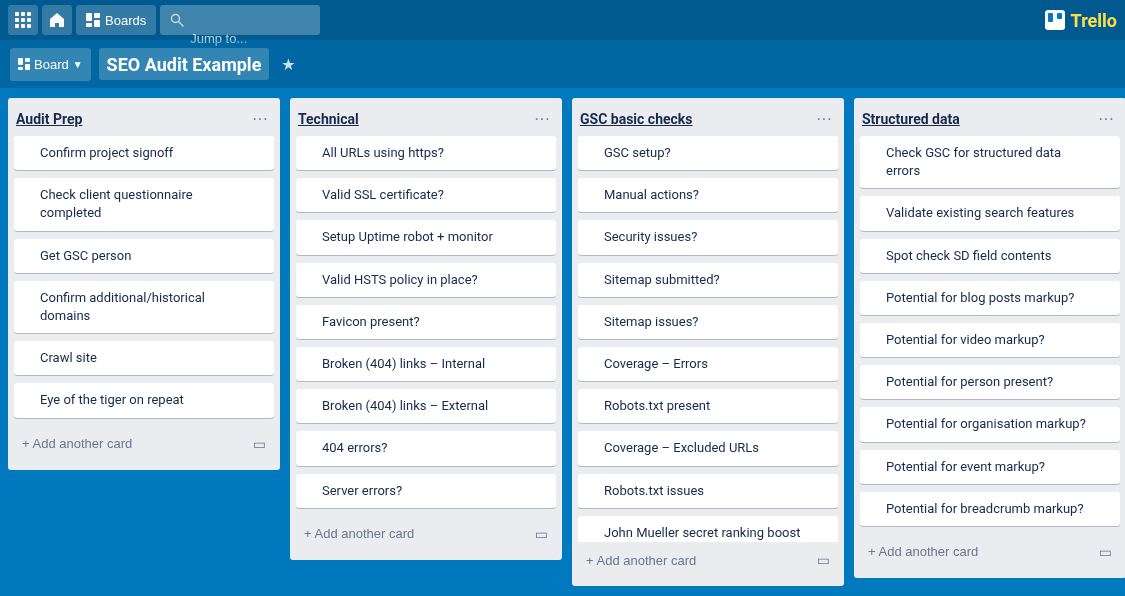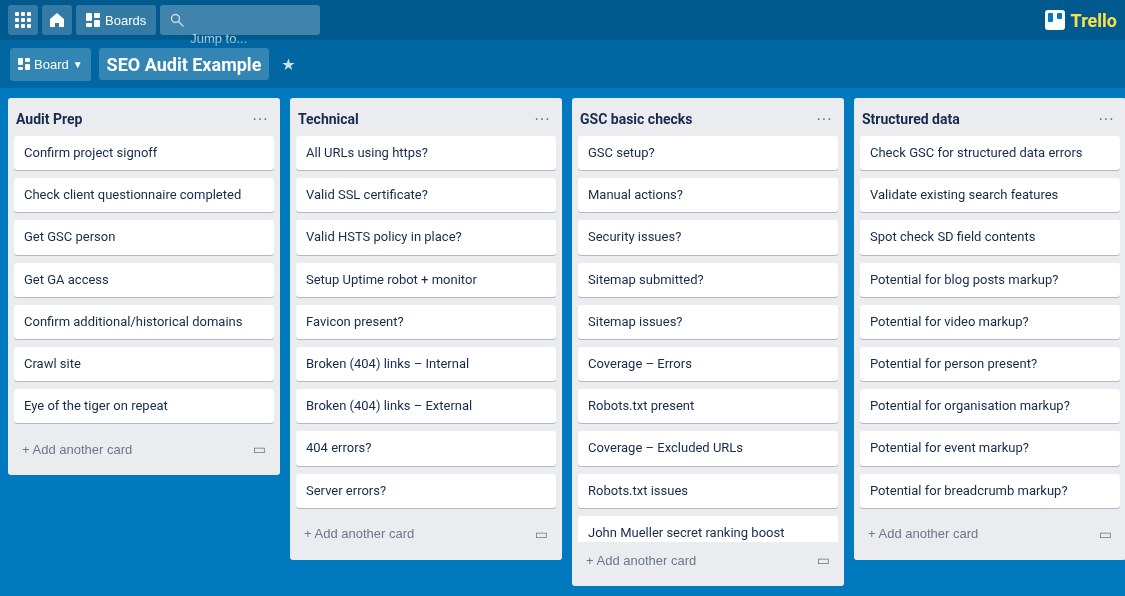--- a/index.html
+++ b/index.html
@@ -145,39 +145,40 @@
       display: flex;
       align-items: center;
       justify-content: space-between;
       padding: 10px 8px 6px;
     }
     .list-title {
       font-size: 14px;
       font-weight: 700;
       color: #172b4d;
       flex: 1;
+      text-decoration: underline;
     }
     .list-menu-btn {
       background: none;
       border: none;
       cursor: pointer;
       color: #6b778c;
       font-size: 16px;
       padding: 2px 4px;
       border-radius: 3px;
     }
     .list-cards {
       overflow-y: auto;
       padding: 0 6px;
       flex: 1;
     }
     .card {
       background: white;
       border-radius: 3px;
-      padding: 8px 10px;
+      padding: 8px 26px;
       margin-bottom: 8px;
       font-size: 13px;
       color: #172b4d;
       cursor: pointer;
       box-shadow: 0 1px 0 rgba(9,30,66,0.25);
       line-height: 1.4;
     }
     .list-footer {
       padding: 4px 6px 12px;
     }
@@ -300,21 +301,20 @@
 <main class="board-canvas" id="board-canvas">
 <div class="list">
       <div class="list-header">
         <span class="list-title">Audit Prep</span>
         <button class="list-menu-btn">···</button>
       </div>
       <div class="list-cards">
         <div class="card">Confirm project signoff</div>
         <div class="card">Check client questionnaire completed</div>
         <div class="card">Get GSC person</div>
-        <div class="card">Get GA access</div>
         <div class="card">Confirm additional/historical domains</div>
         <div class="card">Crawl site</div>
         <div class="card">Eye of the tiger on repeat</div>
       </div>
       <div class="list-footer">
         <button class="add-card-btn">
     <span class="add-card-left">
       <span>+ Add another card</span>
     </span>
     <span style="font-size:14px;">▭</span>
@@ -322,22 +322,22 @@
       </div>
     </div>
     <div class="list">
       <div class="list-header">
         <span class="list-title">Technical</span>
         <button class="list-menu-btn">···</button>
       </div>
       <div class="list-cards">
         <div class="card">All URLs using https?</div>
         <div class="card">Valid SSL certificate?</div>
+        <div class="card">Setup Uptime robot + monitor</div>
         <div class="card">Valid HSTS policy in place?</div>
-        <div class="card">Setup Uptime robot + monitor</div>
         <div class="card">Favicon present?</div>
         <div class="card">Broken (404) links – Internal</div>
         <div class="card">Broken (404) links – External</div>
         <div class="card">404 errors?</div>
         <div class="card">Server errors?</div>
       </div>
       <div class="list-footer">
         <button class="add-card-btn">
     <span class="add-card-left">
       <span>+ Add another card</span>

